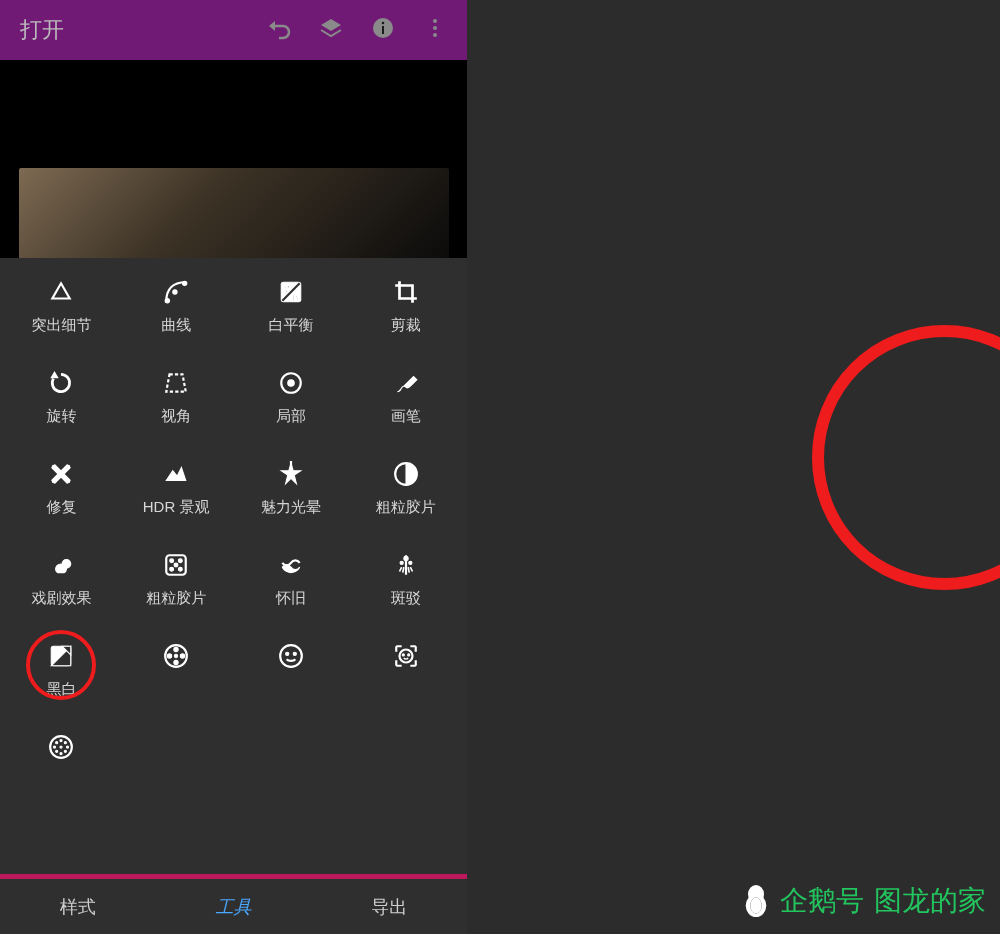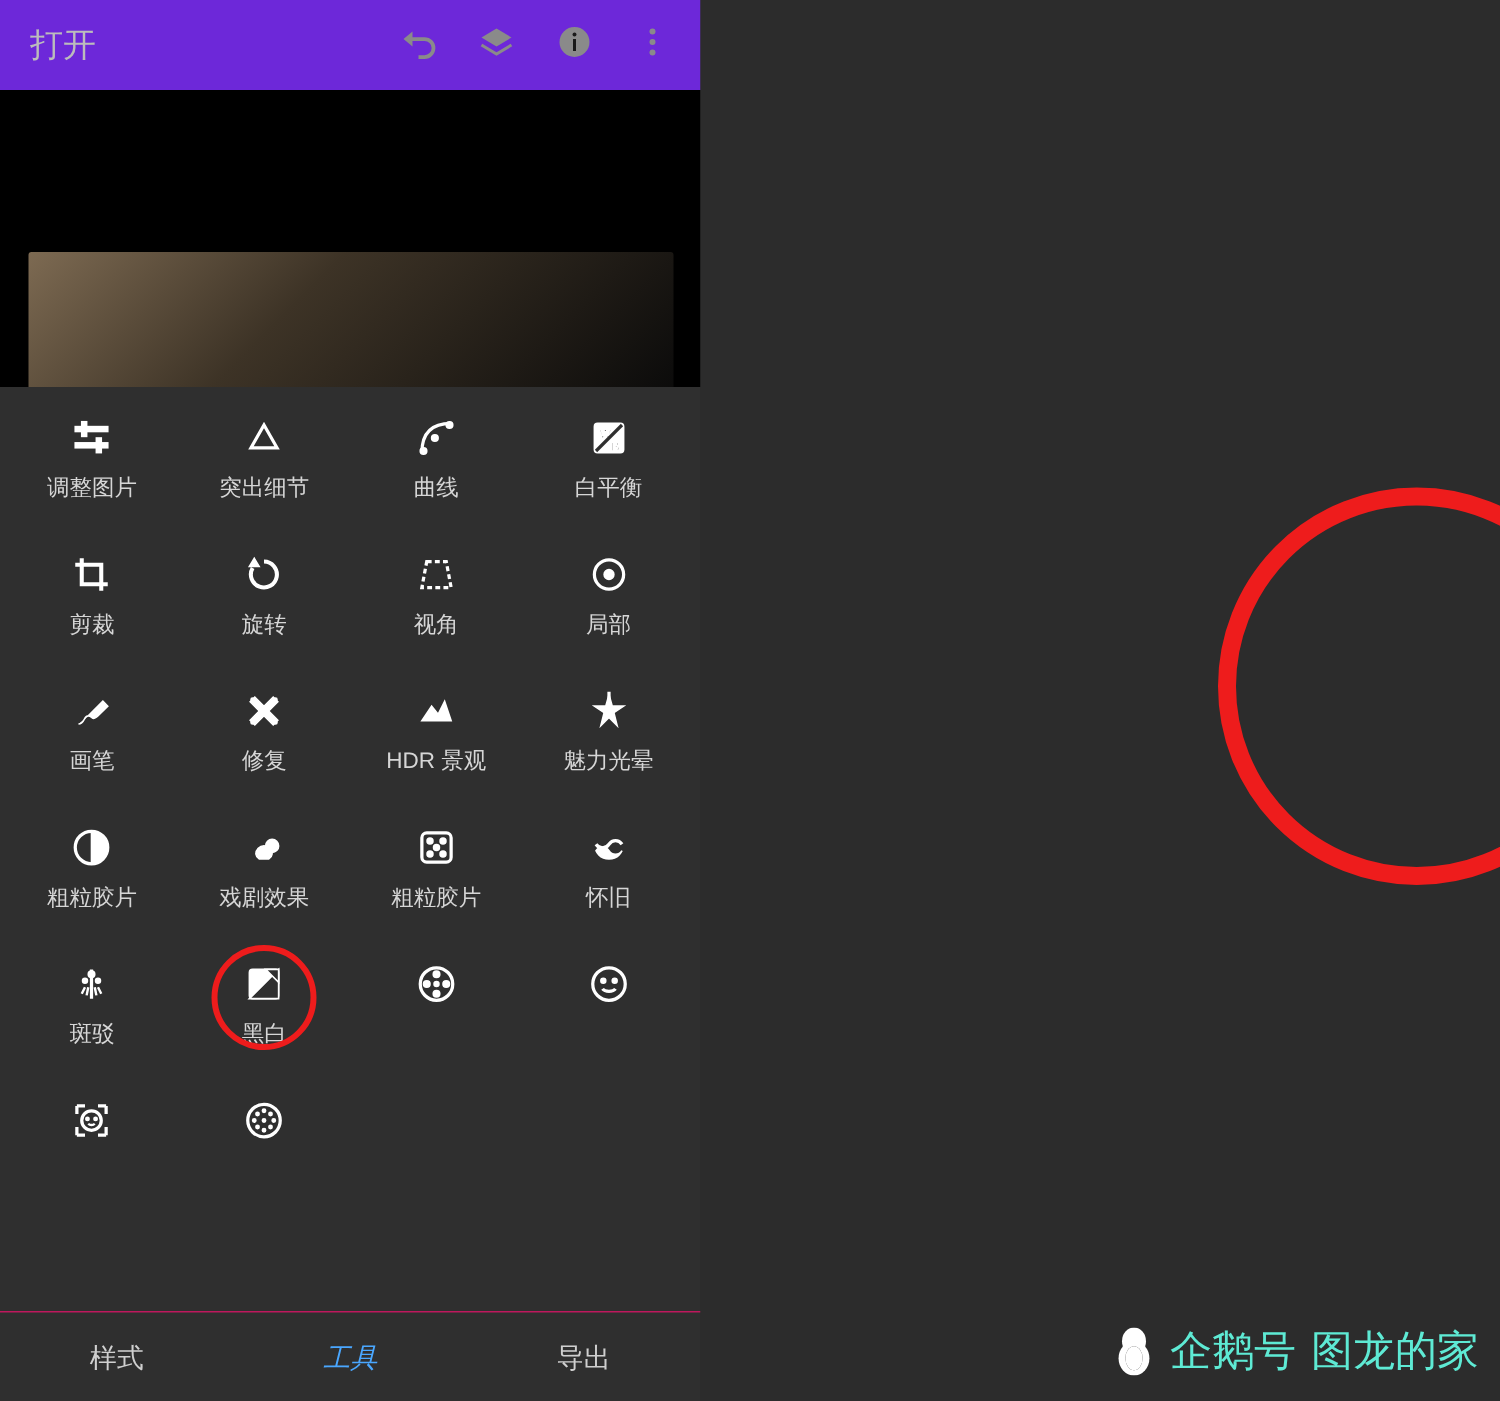--- a/index.html
+++ b/index.html
@@ -1,38 +1,38 @@
 <!DOCTYPE html>
 <html><head>
 <meta charset="utf-8">
 <style>
   *{box-sizing:border-box;margin:0;padding:0;}
   html,body{width:1000px;height:934px;overflow:hidden;font-family:"PingFang SC","Microsoft YaHei",sans-serif;background:#2c2c2c;}
   .root{display:flex;width:1000px;height:934px;}
   .left{width:467px;height:934px;background:#2f2f2f;position:relative;display:flex;flex-direction:column;}
   .right{flex:1;background:#2c2c2c;position:relative;}
-  .topbar{height:60px;display:flex;align-items:center;padding:0 20px;background:#6d28d9;}
+  .topbar{height:60px;display:flex;align-items:center;padding:0 20px;background:#701a75;}
   .topbar-label{color:#bcbcbc;font-size:22px;flex:1;}
   .top-icons{display:flex;gap:28px;align-items:center;color:#aaa;}
   .top-icons svg{width:24px;height:24px;fill:#8a8a8a;}
   .preview{height:198px;background:#000;display:flex;align-items:flex-end;justify-content:center;overflow:hidden;}
   .preview-img{width:430px;height:100px;background:linear-gradient(135deg,#7d6a52 0%,#3d3326 40%,#0a0a0a 100%);border-radius:2px 2px 0 0;margin-bottom:-10px;}
   .tools-grid{flex:1;background:#2f2f2f;padding:20px 4px 0 4px;overflow:hidden;}
   .grid{display:grid;grid-template-columns:repeat(4,1fr);row-gap:34px;}
   .tool{display:flex;flex-direction:column;align-items:center;gap:10px;color:#ddd;position:relative;}
   .tool .ic{width:28px;height:28px;display:flex;align-items:center;justify-content:center;}
   .tool .ic svg{width:26px;height:26px;fill:#fff;stroke:#fff;}
   .tool-label{font-size:15px;color:#d6d6d6;white-space:nowrap;}
   .circle-small{position:absolute;top:-12px;left:50%;transform:translateX(-50%);width:70px;height:70px;border:4px solid #ee1c1c;border-radius:50%;pointer-events:none;}
-  .bottom-tabs{height:60px;display:flex;border-top:1px solid #be185d;background:#2f2f2f;}
+  .bottom-tabs{height:60px;display:flex;border-top:5px solid #be185d;background:#2f2f2f;}
   .tab{flex:1;display:flex;align-items:center;justify-content:center;font-size:18px;color:#cfcfcf;}
   .tab.active{color:#4aa7ff;font-style:italic;}
   
   .right .big-circle{position:absolute;left:610px;top:325px;width:265px;height:265px;border:12px solid #ee1c1c;border-radius:50%;transform:translateX(-100%);}
-  .watermark{position:absolute;right:14px;bottom:14px;display:flex;align-items:center;gap:10px;color:#5eead4;font-size:28px;}
+  .watermark{position:absolute;right:14px;bottom:14px;display:flex;align-items:center;gap:10px;color:#22c55e;font-size:28px;}
   .penguin{width:28px;height:32px;}
 </style>
 </head>
 <body>
 
 <svg width="0" height="0" style="position:absolute">
   <defs>
     <g id="i-tune">
         <rect x="2" y="5" width="20" height="3"></rect>
         <rect x="2" y="15" width="20" height="3"></rect>
@@ -201,28 +201,20 @@
       </div>
     </div>
     <div class="preview">
       <div class="preview-img"></div>
     </div>
     <div class="tools-grid">
       <div class="grid" id="grid">
           <div class="tool">
             <div class="ic">
               <svg viewBox="0 0 24 24">
-                <use href="#i-tune"></use>
-              </svg>
-            </div>
-            <div class="tool-label">调整图片</div>
-          </div>
-          <div class="tool">
-            <div class="ic">
-              <svg viewBox="0 0 24 24">
                 <use href="#i-details"></use>
               </svg>
             </div>
             <div class="tool-label">突出细节</div>
           </div>
           <div class="tool">
             <div class="ic">
               <svg viewBox="0 0 24 24">
                 <use href="#i-curves"></use>
               </svg>

